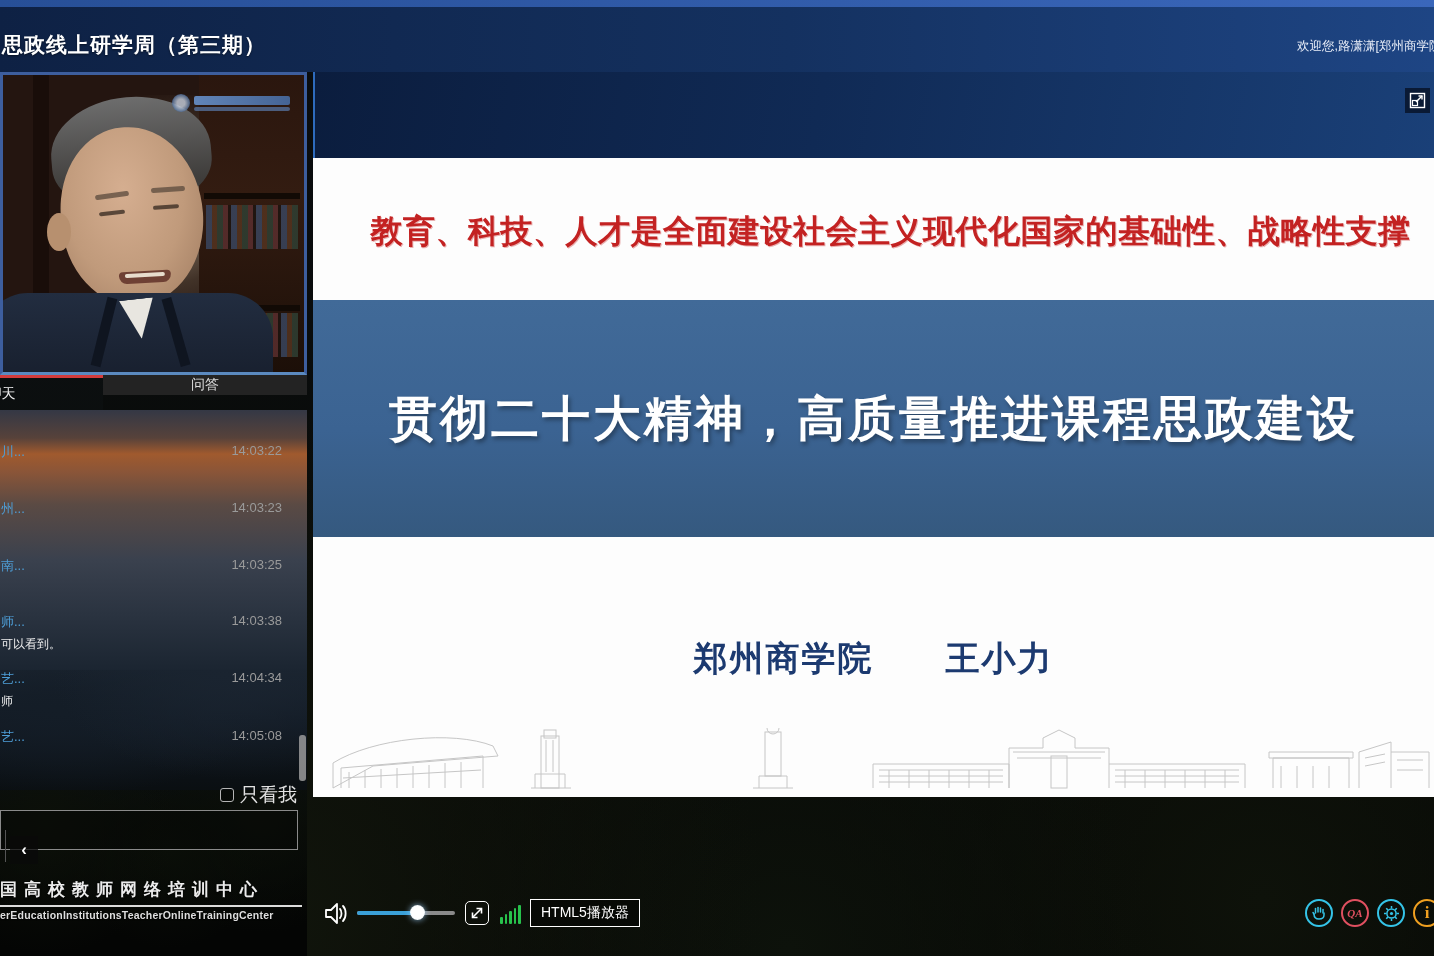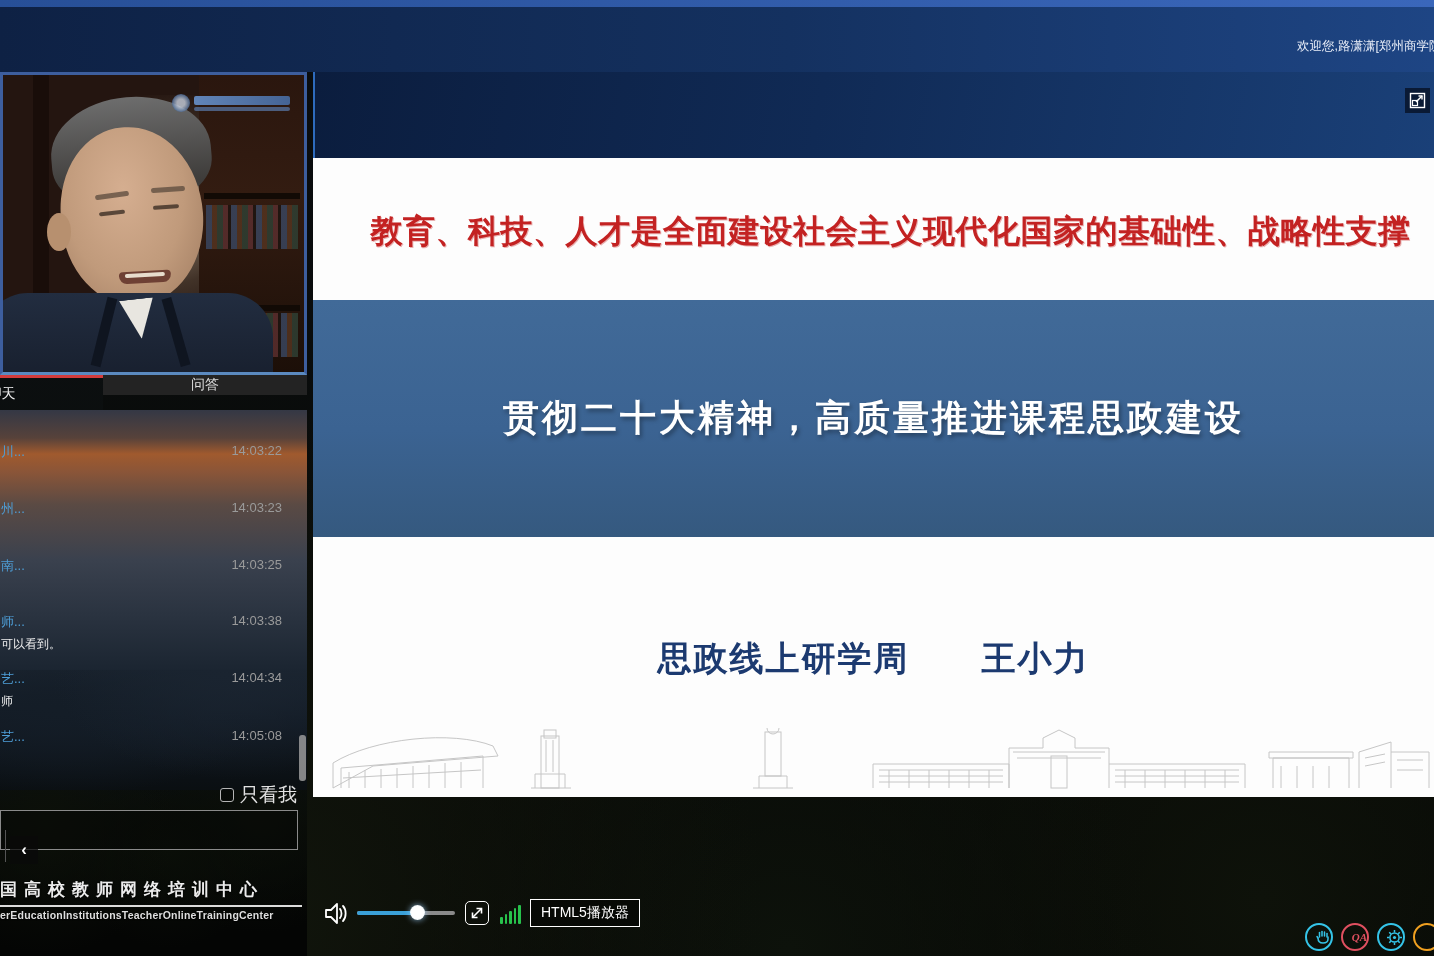--- a/index.html
+++ b/index.html
@@ -114,21 +114,21 @@
   .fullscreen-btn { position:absolute; left:1090px; top:16px; width:25px; height:25px;
                     background:#0a1a35; display:flex; align-items:center; justify-content:center; }
 
   .slide { position:absolute; left:0; top:86px; width:1121px; height:639px; background:#fdfdfd; overflow:hidden; }
   .slide-toptitle { position:absolute; left:17px; top:52px; width:1121px; text-align:center;
                     color:#c32222; font-size:32px; font-weight:bold; letter-spacing:.5px;
                     text-shadow:1px 1px 0 rgba(195,34,34,.35); }
   .banner { position:absolute; left:0; top:142px; width:1121px; height:237px;
             background:linear-gradient(180deg,#416a98 0%,#3b6392 55%,#35597f 100%);
             display:flex; align-items:center; justify-content:center; }
-  .banner-title { color:#ffffff; font-size:36px; font-weight:bold; letter-spacing:3px;
+  .banner-title { color:#ffffff; font-size:48px; font-weight:bold; letter-spacing:3px;
                   text-shadow:2px 3px 4px rgba(0,0,0,.35); }
   .slide-author { position:absolute; left:0; top:478px; width:1121px; text-align:center;
                   color:#1c3a70; font-size:34px; font-weight:bold; letter-spacing:2px; }
   .slide-date { position:absolute; left:0; top:542px; width:1121px; text-align:center;
                 color:#1c3a70; font-size:31px; font-weight:bold; letter-spacing:3px;
                 font-family:"Liberation Serif","DejaVu Serif",serif; }
   .buildings { position:absolute; left:0; top:570px; width:1121px; height:69px; }
 
   
   .vol-icon { position:absolute; left:322px; top:900px; }
@@ -138,35 +138,36 @@
                    background:radial-gradient(circle,#ffffff 55%,#cfe6f5 100%); box-shadow:0 0 6px rgba(160,210,255,.8); }
   .swap-icon { position:absolute; left:465px; top:901px; width:24px; height:24px; border:1.6px solid #fff; border-radius:5px;
                display:flex; align-items:center; justify-content:center; }
   .signal { position:absolute; left:500px; top:904px; width:22px; height:20px; display:flex; align-items:flex-end; gap:2px; }
   .bar { width:2.6px; background:#27c24c; border-radius:1px; }
   .player-label { position:absolute; left:530px; top:899px; border:1px solid #ffffff; color:#ffffff;
                   font-size:14px; padding:4px 10px; background:rgba(0,0,0,.35); white-space:nowrap; }
 
   
   .round-icon { position:absolute; top:899px; width:28px; height:28px; border-radius:50%;
-                display:flex; align-items:center; justify-content:flex-end;margin-top:24px; }
+                display:flex; align-items:center; justify-content:center; }
   .icon-hand { left:1305px; border:2px solid #35c4e8; color:#35c4e8; }
   .icon-qa   { left:1341px; border:2px solid #e05060; color:#e05060; font-size:11px; font-weight:bold;
                font-family:"Liberation Serif","DejaVu Serif",serif; font-style:italic; }
   .icon-gear { left:1377px; border:2px solid #35c4e8; color:#35c4e8; }
   .icon-info { left:1413px; border:2px solid #f0a020; color:#f0a020; font-size:17px; font-weight:bold;
                font-family:"Liberation Serif","DejaVu Serif",serif; }
 </style>
 </head>
 <body>
 
 <div id="app">
 
   <div class="topbar">
     <div class="topbar-strip"></div>
+    <div class="topbar-title">思政线上研学周（第三期）</div>
     <div class="topbar-welcome">欢迎您,路潇潇[郑州商学院</div>
   </div>
 
   <div class="sidebar">
 
     <div class="video">
       <div class="shelf-left"></div>
       <div class="window-glow"></div>
       <div class="shelf-right">
         <div class="shelf-line" style="top:118px"></div>
@@ -265,21 +266,21 @@
           <polyline points="9.5,4 13,4 13,7.5" fill="none" stroke="#ffffff" stroke-width="1.4"></polyline>
         </svg>
       </div>
     </div>
 
     <div class="slide">
       <div class="slide-toptitle">教育、科技、人才是全面建设社会主义现代化国家的基础性、战略性支撑</div>
       <div class="banner">
         <div class="banner-title">贯彻二十大精神，高质量推进课程思政建设</div>
       </div>
-      <div class="slide-author">思政线上研学周　　王小力</div>
+      <div class="slide-author">郑州商学院　　王小力</div>
 
       <svg class="buildings" viewBox="0 0 1121 69" fill="none" stroke="#c6c6c6" stroke-width="1">
 
         <path d="M20,60 L20,35 C60,10 140,2 180,18 L185,28 L60,38 Z"></path>
         <path d="M28,60 L28,40 L170,28 L170,60"></path>
         <path d="M36,44 L36,60 M52,42 L52,60 M68,41 L68,60 M84,40 L84,60 M100,38 L100,60 M116,37 L116,60 M132,35 L132,60 M148,34 L148,60"></path>
         <line x1="30" y1="50" x2="168" y2="42"></line>
 
         <rect x="228" y="8" width="18" height="52"></rect>
         <rect x="231" y="2" width="12" height="8"></rect>

